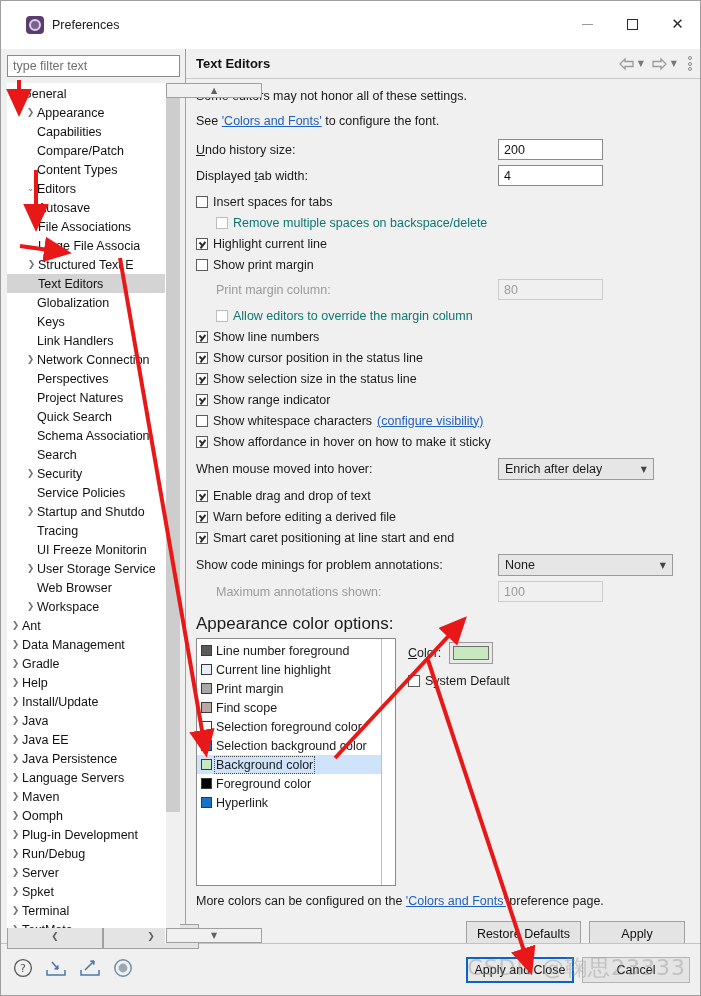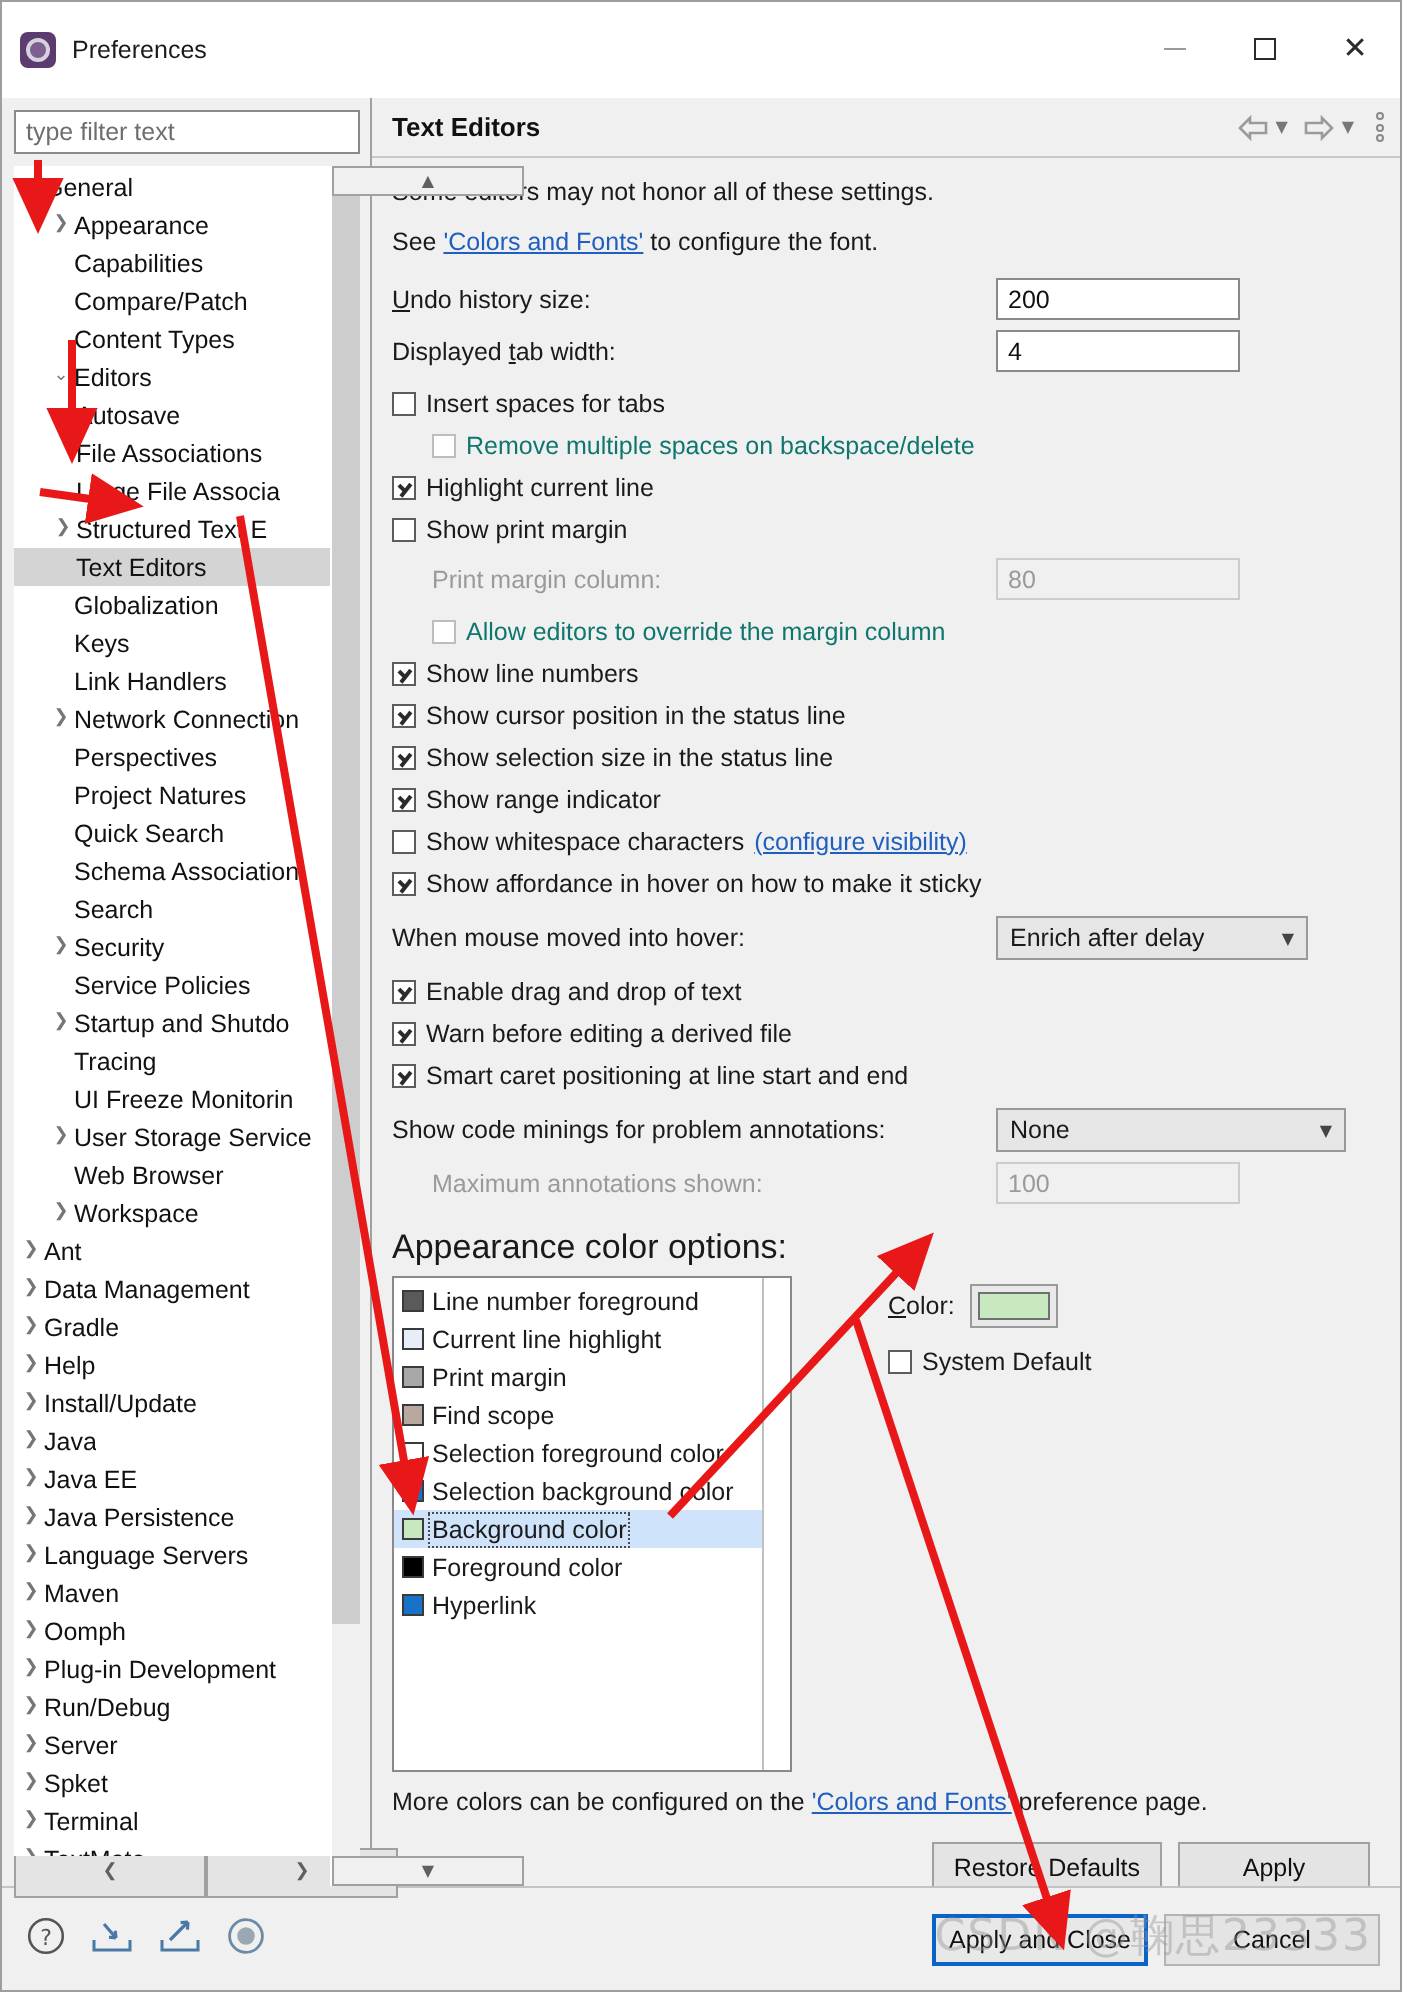--- a/index.html
+++ b/index.html
@@ -18,20 +18,21 @@
     border:1px solid #9e9e9e;
     background:#f0f0f0;
     display:flex; flex-direction:column;
   }
   
   .titlebar {
     height:48px; min-height:30px;
     background:#ffffff;
     display:flex; align-items:center;
     border-bottom:1px solid #ffffff;
+    padding-left:16px;
   }
   .title-icon {
     width:18px; height:18px; margin-left:9px; margin-right:8px;
     position:relative;
   }
   .title-icon .disc {
     position:absolute; inset:0;
     background:#5c3b6e; border-radius:4px;
   }
   .title-icon .ring {
@@ -145,21 +146,21 @@
   .dots i { width:4px; height:4px; border:1px solid #8a8a8a; border-radius:50%; display:block; }
 
   .panel-body { flex:1; min-height:0; padding:10px 14px 0 10px; overflow:hidden; }
   .note { margin-bottom:11px; font-size:12.5px; }
   .lnk { color:#1f5fbf; text-decoration:underline; cursor:pointer; }
   .u { text-decoration:underline; }
 
   .field-row { display:flex; align-items:center; margin-bottom:5px; }
   .field-row .lab { width:302px; font-size:12.5px; }
   .txtbox {
-    width:122px; height:21px; border:1px solid #8a8a8a;
+    width:105px; height:21px; border:1px solid #8a8a8a;
     background:#ffffff; display:flex; align-items:center;
     padding:0 5px; font-size:12.5px; color:#111;
   }
   .txtbox.dis { border-color:#cccccc; color:#9a9a9a; background:#f0f0f0; }
 
   .cbrow { display:flex; align-items:center; height:21px; }
   .cbrow.ind { padding-left:20px; }
   .cb {
     width:12px; height:12px; min-width:12px;
     border:1px solid #5c5c5c; background:#ffffff;
@@ -182,21 +183,21 @@
     background:#e6e6e6;
     display:flex; align-items:center; justify-content:space-between;
     padding:0 6px; font-size:12.5px;
   }
   .combo .cv { white-space:nowrap; overflow:hidden; }
   .combo .ca { color:#444; font-size:8px; font-family:"DejaVu Sans", sans-serif; }
   .combo.wide { width:175px; }
 
   .sect-label { margin:12px 0 4px 0; font-size:17px; }
 
-  .colorsec { display:flex; align-items:flex-start;gap:36px; }
+  .colorsec { display:flex; align-items:flex-start; }
   .listbox {
     width:200px; height:248px;
     border:1px solid #8a8a8a; background:#ffffff;
     position:relative; overflow:hidden;
     padding-top:2px;
   }
   .litem {
     height:19px; display:flex; align-items:center;
     padding-left:4px; font-size:12.5px; white-space:nowrap;
   }

